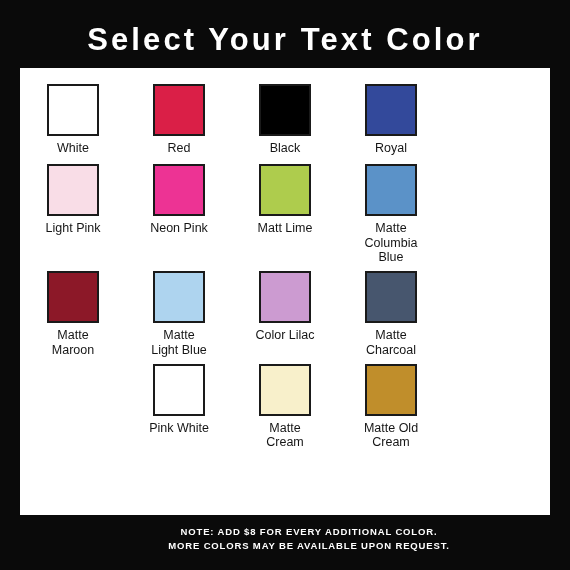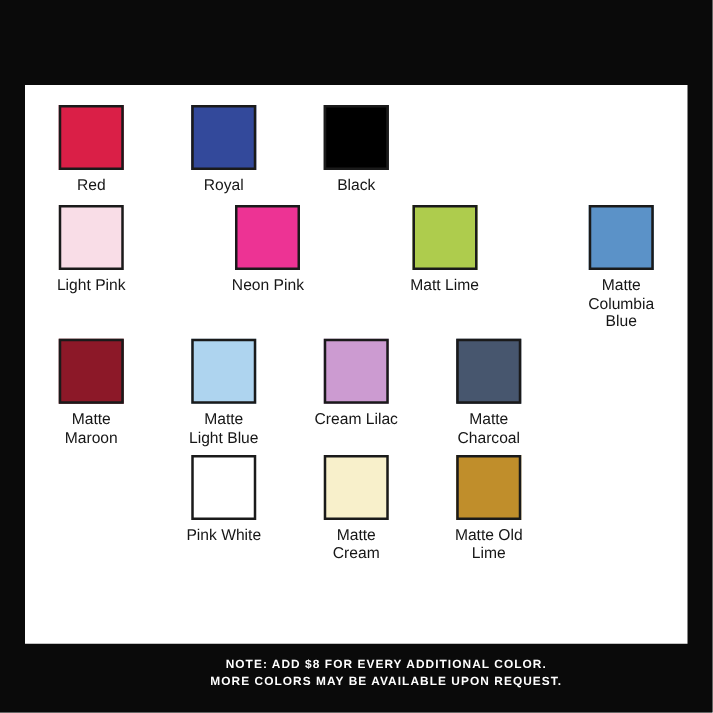--- a/index.html
+++ b/index.html
@@ -74,21 +74,21 @@
     margin-top: 5px;
     font-size: 12.5px;
     color: #161616;
     text-align: center;
     line-height: 1.18;
     width: 74px;
     font-family: "Liberation Sans", sans-serif;
     white-space: pre-line;
   }
   .row-1 { margin-bottom: 8px; }
-  .row-2 { margin-bottom: 6px; justify-content: space-between; }
+  .row-2 { margin-bottom: 6px; }
   .row-3 { margin-bottom: 6px; }
   .footer-note {
     position: absolute;
     left: 0;
     top: 525px;
     width: 570px;
     text-align: center;
     color: #ffffff;
     font-size: 9.5px;
     font-weight: bold;
@@ -97,37 +97,42 @@
     font-family: "Liberation Sans", sans-serif;
     padding-left: 24px;
   }
   .footer-line { display: block; }
 </style>
 </head>
 <body>
 
 <div class="poster">
 
+  <h1 class="poster-title">Select Your Text Color</h1>
 
   <div class="swatch-panel">
     <div class="swatch-grid">
 
       <div class="swatch-row row-1">
         <div class="swatch-cell">
+          <div class="swatch-box" style="background-color: rgb(255, 255, 255);"></div>
+          <div class="swatch-label">White</div>
+        </div>
+        <div class="swatch-cell">
           <div class="swatch-box" style="background-color: rgb(218, 31, 71);"></div>
           <div class="swatch-label">Red</div>
         </div>
         <div class="swatch-cell">
+          <div class="swatch-box" style="background-color: rgb(0, 0, 0);"></div>
+          <div class="swatch-label">Black</div>
+        </div>
+        <div class="swatch-cell">
           <div class="swatch-box" style="background-color: rgb(51, 73, 155);"></div>
           <div class="swatch-label">Royal</div>
         </div>
-        <div class="swatch-cell">
-          <div class="swatch-box" style="background-color: rgb(0, 0, 0);"></div>
-          <div class="swatch-label">Black</div>
-        </div>
       </div>
 
       <div class="swatch-row row-2">
         <div class="swatch-cell">
           <div class="swatch-box" style="background-color: rgb(249, 221, 231);"></div>
           <div class="swatch-label">Light Pink</div>
         </div>
         <div class="swatch-cell">
           <div class="swatch-box" style="background-color: rgb(237, 51, 148);"></div>
           <div class="swatch-label">Neon Pink</div>
@@ -150,21 +155,21 @@
           <div class="swatch-label">Matte
 Maroon</div>
         </div>
         <div class="swatch-cell">
           <div class="swatch-box" style="background-color: rgb(174, 212, 239);"></div>
           <div class="swatch-label">Matte
 Light Blue</div>
         </div>
         <div class="swatch-cell">
           <div class="swatch-box" style="background-color: rgb(204, 155, 209);"></div>
-          <div class="swatch-label">Cream Lilac</div>
+          <div class="swatch-label">Color Lilac</div>
         </div>
         <div class="swatch-cell">
           <div class="swatch-box" style="background-color: rgb(71, 86, 110);"></div>
           <div class="swatch-label">Matte
 Charcoal</div>
         </div>
       </div>
 
       <div class="swatch-row row-4">
         <div class="swatch-cell empty">
@@ -176,21 +181,21 @@
           <div class="swatch-label">Pink White</div>
         </div>
         <div class="swatch-cell">
           <div class="swatch-box" style="background-color: rgb(248, 240, 203);"></div>
           <div class="swatch-label">Matte
 Cream</div>
         </div>
         <div class="swatch-cell">
           <div class="swatch-box" style="background-color: rgb(192, 142, 43);"></div>
           <div class="swatch-label">Matte Old
-Lime</div>
+Cream</div>
         </div>
         <div class="swatch-cell empty">
           <div class="swatch-box"></div>
           <div class="swatch-label"></div>
         </div>
       </div>
 
     </div>
   </div>
 

